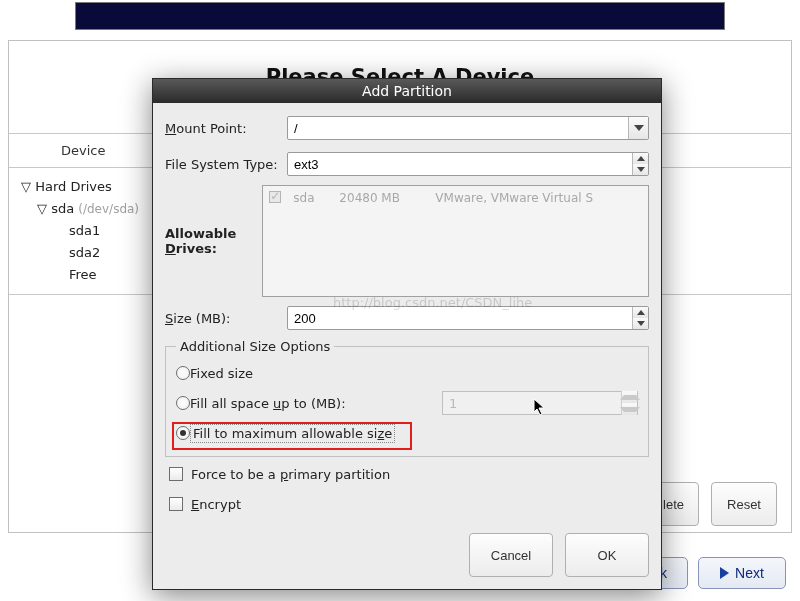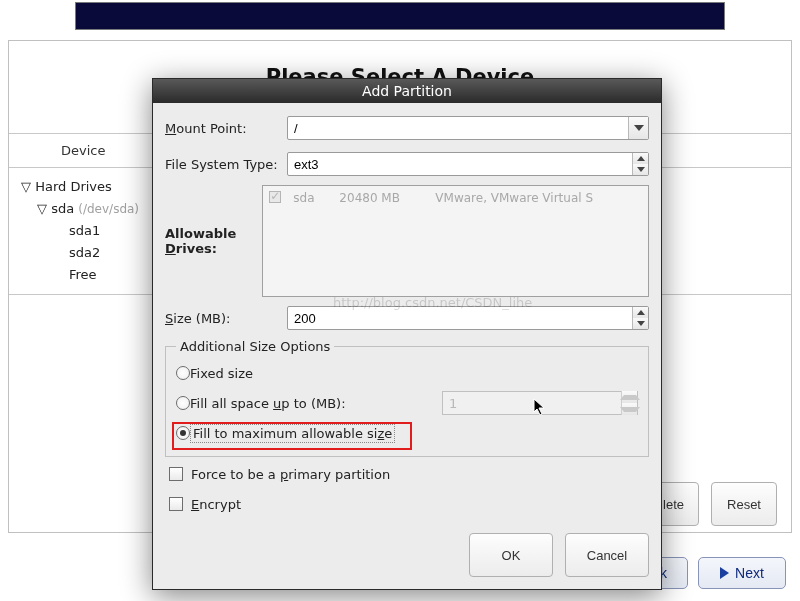--- a/index.html
+++ b/index.html
@@ -322,20 +322,20 @@
       <span class="checkbox"></span>
       <span>Force to be a <u>p</u>rimary partition</span>
     </div>
     <div class="check-row">
       <span class="checkbox"></span>
       <span><u>E</u>ncrypt</span>
     </div>
   </div>
 
   <div class="modal-footer">
+    <button class="gbtn" style="min-width:84px;">Cancel</button>
     <button class="gbtn" style="min-width:84px;">OK</button>
-    <button class="gbtn" style="min-width:84px;">Cancel</button>
   </div>
 </div>
 
 <svg class="cursor-fake" style="top:398px;left:533px;" viewBox="0 0 14 20">
   <path d="M1 1 L1 14 L4 11 L7 17 L9 16 L6 10 L11 10 Z" fill="#000" stroke="#fff" stroke-width="1"></path>
 </svg>
 
 </body></html>

